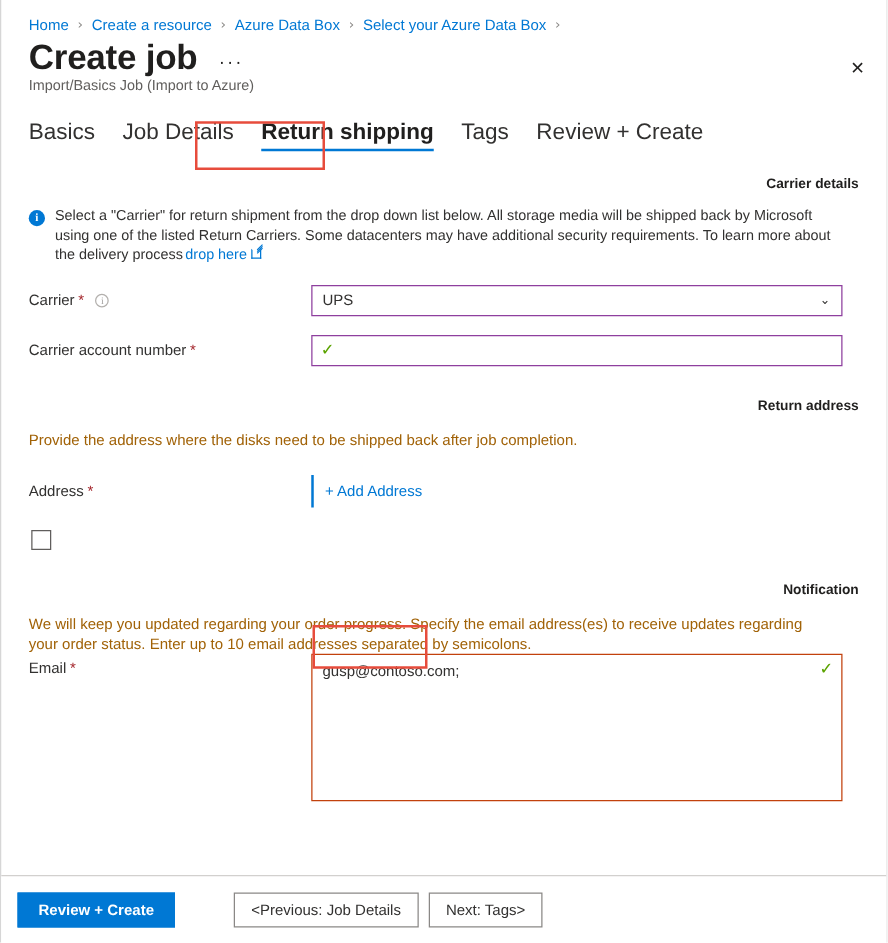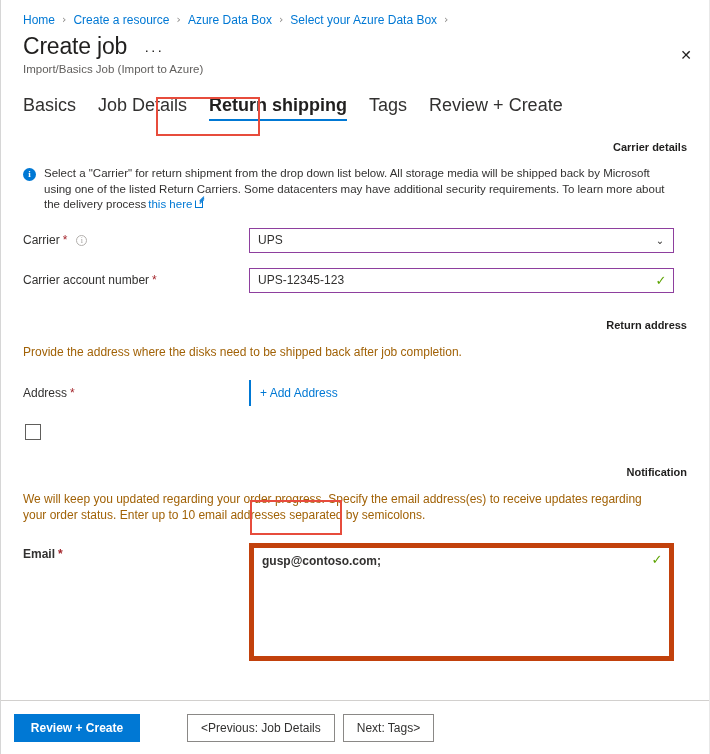--- a/index.html
+++ b/index.html
@@ -49,22 +49,22 @@
   }
 
   
   #titlebar {
     position: relative;
     padding: 2px 0 0 22px;
     height: 56px;
   }
   #title-row { display: flex; align-items: flex-end; }
   #page-title {
-    font-size: 23px;
-    font-weight: normal;
+    font-size: 28px;
+    font-weight: bold;
     color: #201f1e;
     letter-spacing: -0.2px;
     line-height: 28px;
   }
   #title-ellipsis {
     margin-left: 17px;
     color: #201f1e;
     font-size: 15px;
     line-height: 14px;
     padding-bottom: 3px;
@@ -318,35 +318,33 @@
   #save-label {
     font-size: 12px;
     color: #323130;
     margin-left: 9px;
     cursor: pointer;
   }
 
   
   #email-row {
     display: flex;
-    margin-top: 20px;
-    font-weight: bold;
   }
   #email-label {
     width: 226px;
     flex: 0 0 226px;
     font-size: 12px;
     padding-top: 4px;
     display: flex;
     align-items: flex-start;
   }
   #email-box {
     width: 425px;
     height: 118px;
-    border: 5px solid #c2410c;
+    border: 1px solid #c2410c;
     background: #fff;
     display: flex;
     align-items: flex-start;
     position: relative;
   }
   #email-value {
     flex: 1;
     padding: 5px 8px 0 8px;
     font-size: 12px;
     color: #323130;
@@ -431,21 +429,21 @@
   </div>
   <div id="tab-annotation"></div>
 
   <div id="content">
 
     <div class="section-head">Carrier details</div>
 
     <div id="info-banner">
       <div id="info-icon">i</div>
       <div id="info-text">
-        <span>Select a "Carrier" for return shipment from the drop down list below. All storage media will be shipped back by Microsoft using one of the listed Return Carriers. Some datacenters may have additional security requirements. To learn more about the delivery process</span><span id="info-link">this here</span><span class="ext-icon"></span>
+        <span>Select a "Carrier" for return shipment from the drop down list below. All storage media will be shipped back by Microsoft using one of the listed Return Carriers. Some datacenters may have additional security requirements. To learn more about the delivery process</span><span id="info-link">drop here</span><span class="ext-icon"></span>
       </div>
     </div>
 
     <div class="form-row">
       <div class="field-label">
         <span>Carrier</span>
         <span class="req">*</span>
         <span class="label-info">i</span>
       </div>
       <div class="ctrl">
@@ -453,21 +451,20 @@
         <div class="chevron">⌄</div>
       </div>
     </div>
 
     <div class="form-row">
       <div class="field-label">
         <span>Carrier account number</span>
         <span class="req">*</span>
       </div>
       <div class="ctrl">
-        <input type="text" value="UPS-12345-123" style="">
         <div class="valid-check">✓</div>
       </div>
     </div>
 
     <div class="section-head" style="margin-top:26px;">Return address</div>
     <div class="section-desc">Provide the address where the disks need to be shipped back after job completion.</div>
 
     <div id="address-row">
       <div class="field-label">
         <span>Address</span>

